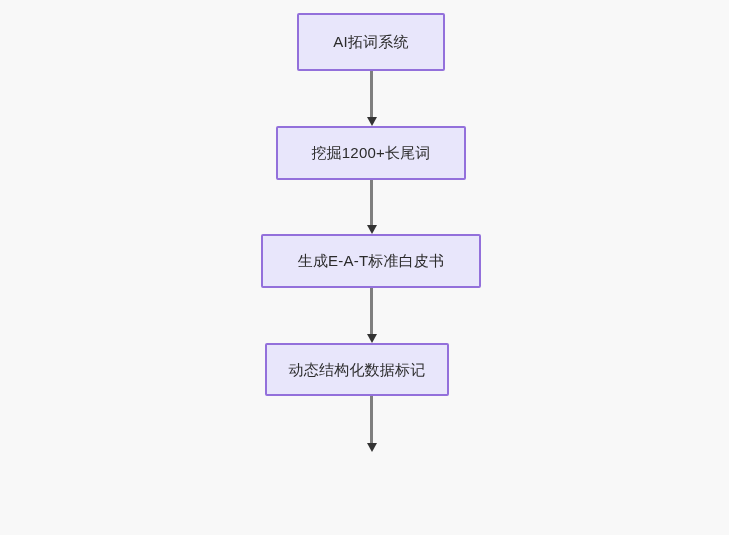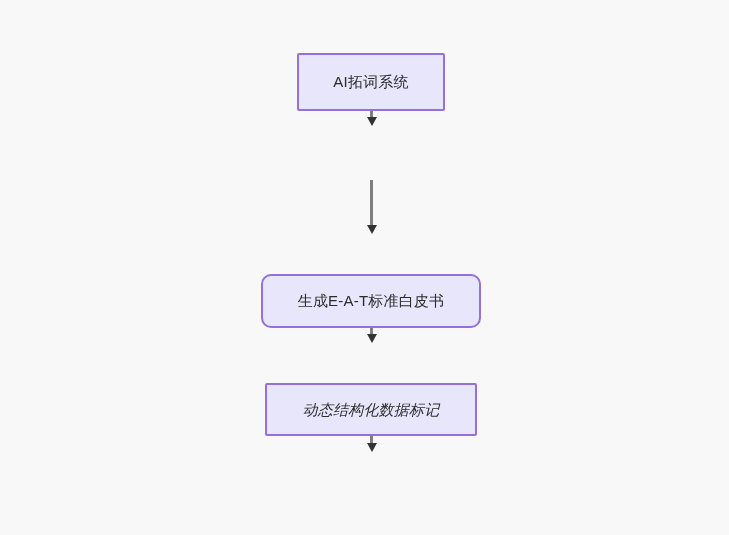--- a/index.html
+++ b/index.html
@@ -28,21 +28,20 @@
     border-radius: 2px;
     color: #2b2b2b;
     font-size: 15px;
     line-height: 1.2;
     letter-spacing: 0.2px;
     display: flex;
     align-items: center;
     justify-content: center;
     white-space: nowrap;
     text-align: center;
-    margin-top: 40px;
   }
 
   .edge {
     position: absolute;
     pointer-events: none;
   }
   .edge-line {
     position: absolute;
     left: 0;
     top: 0;
@@ -75,19 +74,22 @@
       <div class="edge-line" style="height: 48px; background: rgb(127, 127, 127);"></div>
       <div class="edge-head" style="top: 46px; border-top-color: rgb(51, 51, 51);"></div>
     </div>
     <div class="edge" style="left: 370px; top: 396px; height: 56px; width: 3px;">
       <div class="edge-line" style="height: 49px; background: rgb(127, 127, 127);"></div>
       <div class="edge-head" style="top: 47px; border-top-color: rgb(51, 51, 51);"></div>
     </div>
     <div class="node" style="left: 297px; top: 13px; width: 148px; height: 58px; background: rgb(232, 230, 251); border-color: rgb(147, 112, 219); color: rgb(43, 43, 43);">
       <span>AI拓词系统</span>
     </div>
-    <div class="node" style="left: 261px; top: 234px; width: 220px; height: 54px; background: rgb(232, 230, 251); border-color: rgb(147, 112, 219); color: rgb(43, 43, 43); border-radius: 10px;">
+    <div class="node" style="left: 276px; top: 126px; width: 190px; height: 54px; background: rgb(232, 230, 251); border-color: rgb(147, 112, 219); color: rgb(43, 43, 43);">
+      <span>挖掘1200+长尾词</span>
+    </div>
+    <div class="node" style="left: 261px; top: 234px; width: 220px; height: 54px; background: rgb(232, 230, 251); border-color: rgb(147, 112, 219); color: rgb(43, 43, 43);">
       <span>生成E-A-T标准白皮书</span>
     </div>
-    <div class="node" style="left: 265px; top: 343px; width: 212px; height: 53px; background: rgb(232, 230, 251); border-color: rgb(147, 112, 219); color: rgb(43, 43, 43); font-style: italic;">
+    <div class="node" style="left: 265px; top: 343px; width: 184px; height: 53px; background: rgb(232, 230, 251); border-color: rgb(147, 112, 219); color: rgb(43, 43, 43);">
       <span>动态结构化数据标记</span>
     </div>
   </div>
 
 </body></html>

